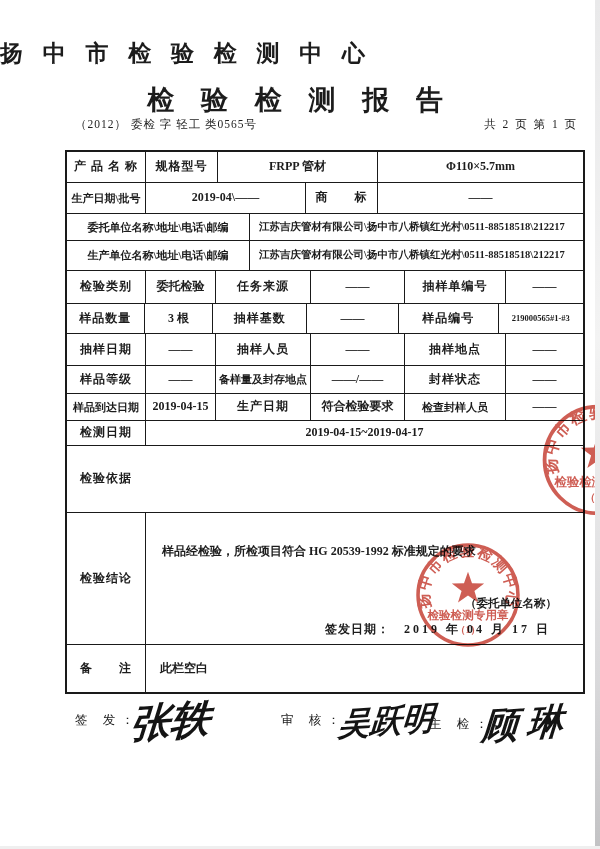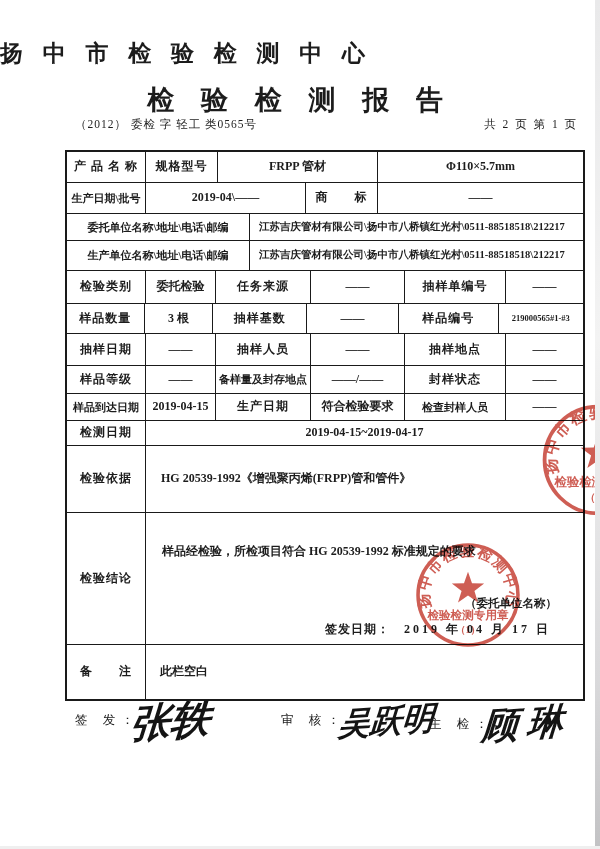--- a/index.html
+++ b/index.html
@@ -130,35 +130,34 @@
       <div class="cell" style="width:78px;">——</div>
     </div>
 
     <div class="row" style="height:25px;">
       <div class="cell lbl" style="width:78px;">检测日期</div>
       <div class="cell" style="width:438px;">2019-04-15~2019-04-17</div>
     </div>
 
     <div class="row" style="height:67px;">
       <div class="cell lbl" style="width:78px;">检验依据</div>
-      <div class="cell left" style="width:438px;padding-left:15px;">HG 20539-1992《增强聚丙烯(FRPP)管和管件》</div>
     </div>
 
     <div class="row" style="height:132px;">
       <div class="cell lbl" style="width:78px;">检验结论</div>
       <div class="cell rel" style="width:438px;">
         <div class="concl-text">样品经检验，所检项目符合 HG 20539-1992 标准规定的要求</div>
         <div class="seal-note">（委托单位名称）</div>
         <div class="issue-line">
           <span>签发日期：</span><span class="dt">2019 年 04 月 17 日</span>
         </div>
       </div>
     </div>
 
-    <div class="row" style="height:55px;justify-content:space-between;">
+    <div class="row" style="height:48px;justify-content:space-between;">
       <div class="cell lbl" style="width:78px;">备　　注</div>
       <div class="cell left" style="width:438px;padding-left:14px;">此栏空白</div>
     </div>
 
   </div>
 
   <div class="stamp" style="left:410px;top:537px;width:116px;height:116px;">
     <svg width="116" height="116" viewBox="0 0 130 130">
       <circle cx="65" cy="65" r="56" fill="none" stroke="#c8473c" stroke-width="4"></circle>
       <polygon fill="#c8473c" points="65,39 69.5,51.9 83.1,52.1 72.2,60.4 76.2,73.4 65,65.6 53.8,73.4 57.8,60.4 46.9,52.1 60.5,51.9"></polygon>

